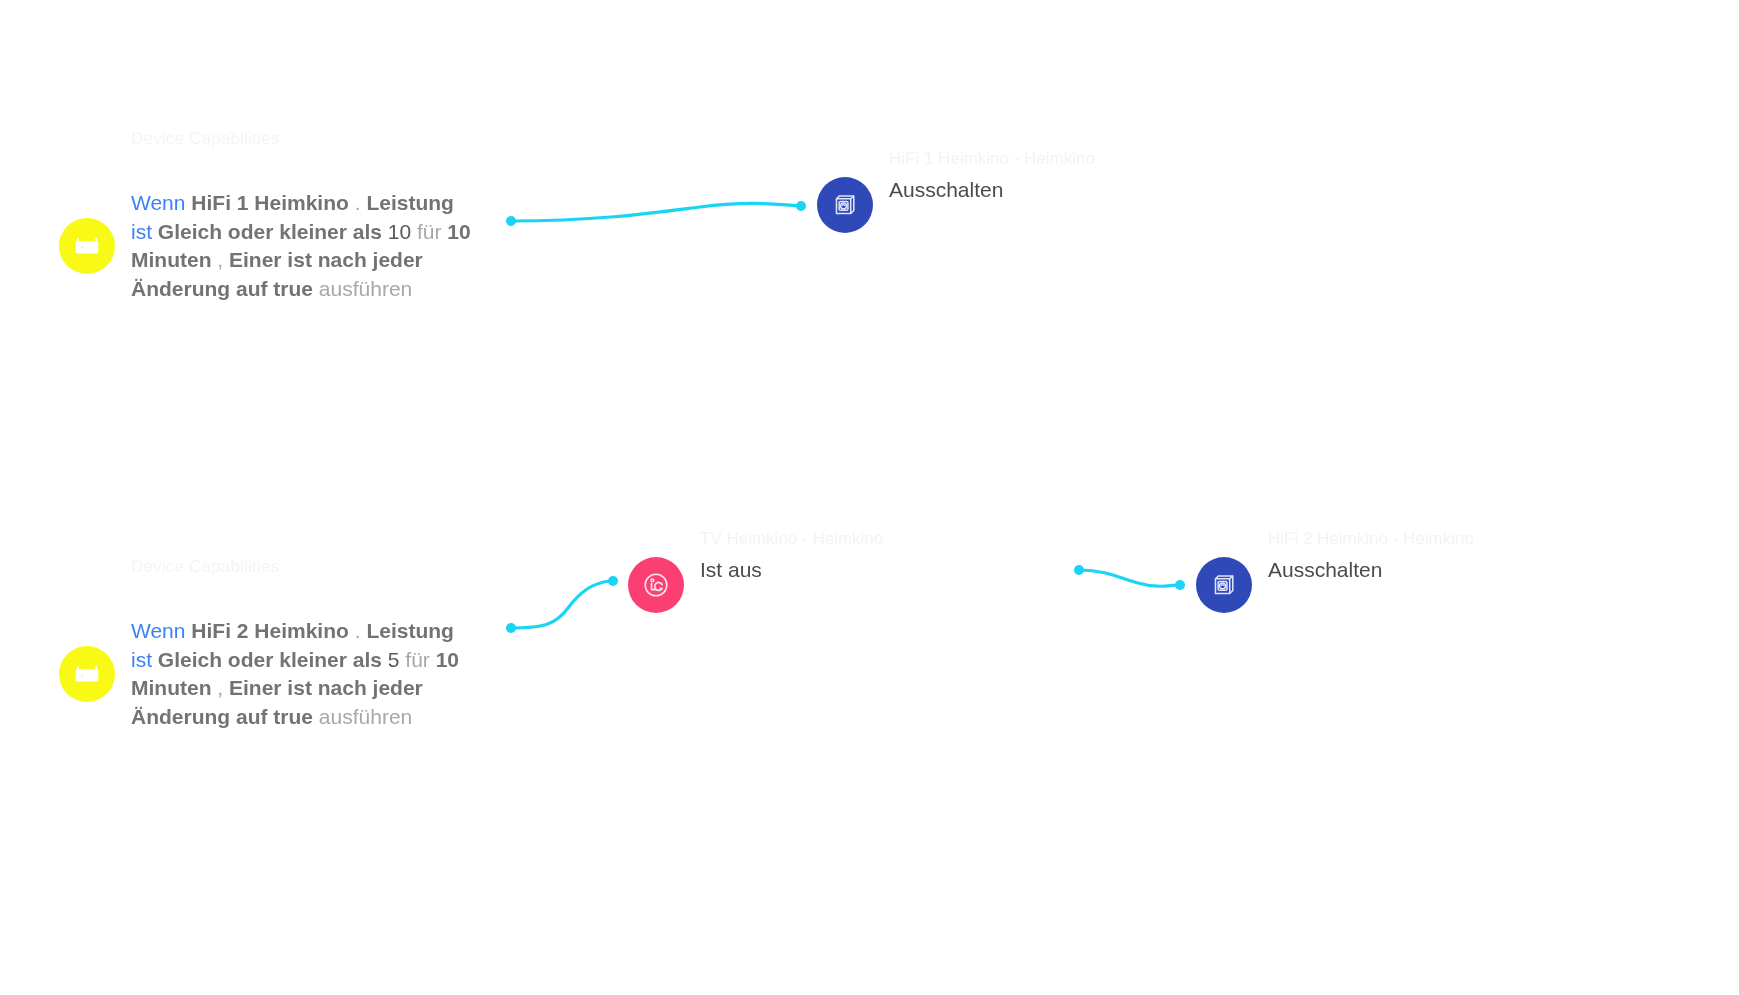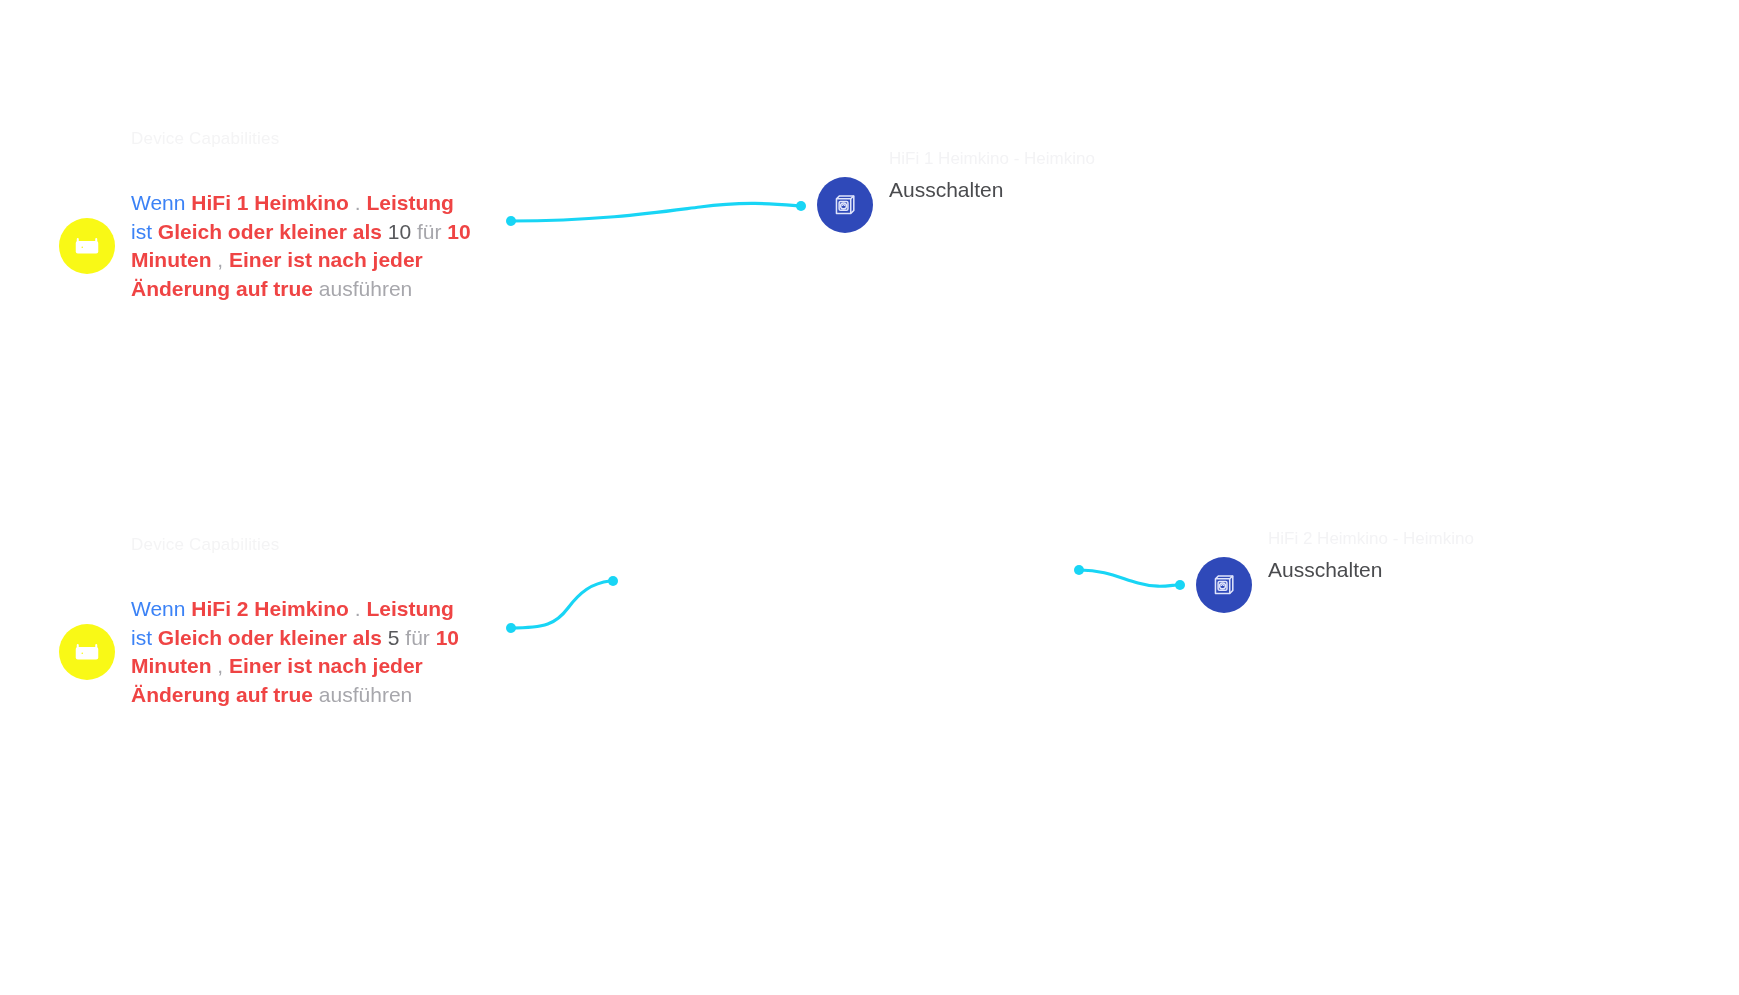--- a/index.html
+++ b/index.html
@@ -70,21 +70,21 @@
     white-space: nowrap;
   }
   .sentence {
     font-size: 21px;
     line-height: 28.5px;
     color: #9a9a9f;
     max-width: 340px;
     font-weight: 400;
   }
   .sentence .strong {
-    color: #ef4444;
+    color: #737373;
     font-weight: 700;
   }
   .sentence .norm {
     color: #3b82f6;
     font-weight: 400;
   }
   .sentence .num {
     color: #58595c;
     font-weight: 400;
   }
@@ -110,21 +110,21 @@
     font-size: 21px;
     line-height: 26px;
     color: #4a4b4e;
     white-space: nowrap;
   }
 
   
   #trigger-1 { left: 59px; top: 189px; }
   #action-1  { left: 817px; top: 177px; }
 
-  #trigger-2 { left: 59px; top: 595px; }
+  #trigger-2 { left: 59px; top: 617px; }
   #action-2  { left: 628px; top: 557px; }
   #action-3  { left: 1196px; top: 557px; }
 </style>
 </head>
 <body>
 
 <div class="canvas">
 
   <svg class="wires" viewBox="0 0 1739 995" width="1739" height="995">
 
@@ -187,20 +187,36 @@
           <path d="M4.6 8V6.4M19.4 8V6.4" stroke="#ffffff" stroke-width="1.6"></path>
         </svg>
       </span>
     </div>
     <div class="body">
       <div class="kicker">Device Capabilities</div>
       <div class="sentence"><span class="norm">Wenn</span> <span class="strong">HiFi 2 Heimkino</span> <span class="dim">.</span> <span class="strong">Leistung</span> <span class="norm">ist</span> <span class="strong">Gleich oder kleiner als</span> <span class="num">5</span> <span class="dim">für</span> <span class="strong">10</span> <span class="strong">Minuten</span> <span class="dim">,</span> <span class="strong">Einer ist nach jeder Änderung auf true</span> <span class="dim">ausführen</span></div>
     </div>
   </div>
 
+  <div class="node action" id="action-2">
+    <div class="badge" style="background:#fb3f72;">
+      <span>
+        <svg width="32" height="32" viewBox="0 0 24 24" fill="none">
+          <circle cx="12" cy="12" r="8.1" stroke="#ffe3ec" stroke-width="1.2" fill="none"></circle>
+          <circle cx="9.3" cy="8.6" r="1.05" stroke="#ffe3ec" stroke-width="1.1" fill="none"></circle>
+          <path d="M8.6 10.9 V15.4 H11.5" stroke="#ffe3ec" stroke-width="1.3" stroke-linecap="round" stroke-linejoin="round"></path>
+          <path d="M16.6 11.6 a3 3 0 1 0 0 3 h-1.6" stroke="#ffe3ec" stroke-width="1.3" fill="none" stroke-linecap="round" stroke-linejoin="round"></path>
+        </svg>
+      </span>
+    </div>
+    <div class="body">
+      <div class="kicker">TV Heimkino - Heimkino</div>
+      <div class="title">Ist aus</div>
+    </div>
+  </div>
 
   <div class="node action" id="action-3">
     <div class="badge" style="background:#2f49b9;">
       <span>
         <svg width="32" height="32" viewBox="0 0 24 24" fill="none" stroke="#dfe4fb" stroke-width="1.15" stroke-linejoin="round">
           <path d="M5.6 7.3 L7.9 5.2 H18.6 V16.1 L16.3 18.3 H5.6 Z"></path>
           <path d="M5.6 7.3 H16.3 V18.3"></path>
           <path d="M16.3 7.3 L18.6 5.2"></path>
           <rect x="7.6" y="9.4" width="6.6" height="6.6" rx="1"></rect>
           <circle cx="10.9" cy="12.7" r="2.2"></circle>

